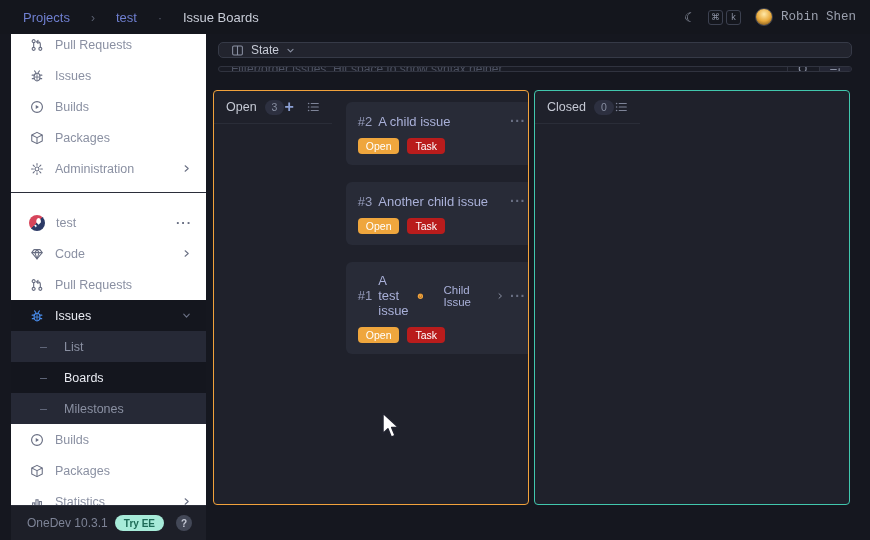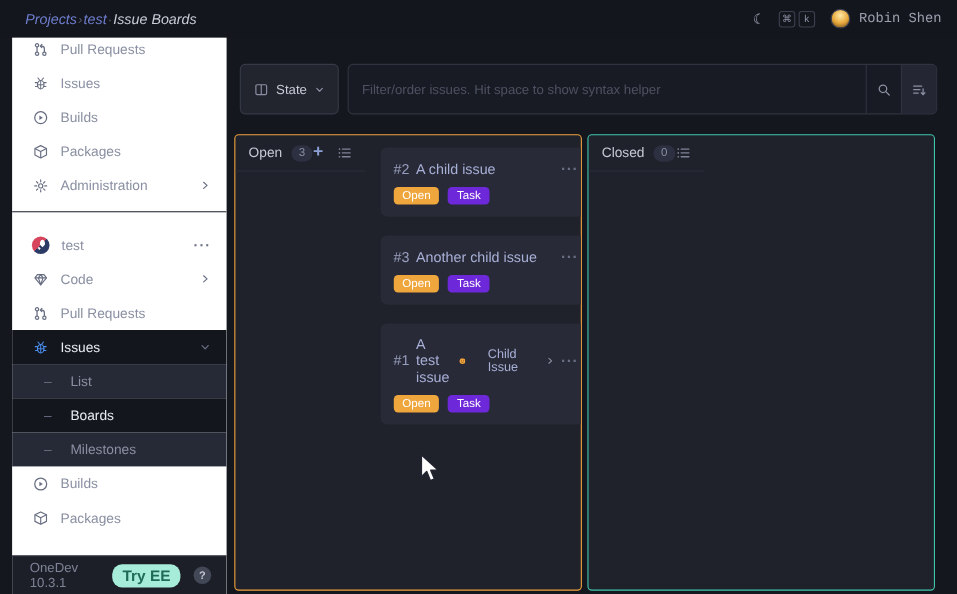--- a/index.html
+++ b/index.html
@@ -6,21 +6,21 @@
   html,body { width:870px; height:540px; overflow:hidden; }
   body { font-family:"Liberation Sans", sans-serif; background:#15171F; color:#c9cdd8; }
   .app { position:relative; width:870px; height:540px; overflow:hidden; }
 
   
   .topbar { position:absolute; top:0; left:0; right:0; height:34px; background:#14161D; display:flex; align-items:center; z-index:30; }
   .topbar-left { width:195px; flex:0 0 195px; display:flex; align-items:center; padding:0 14px 0 16px; gap:9px; }
   .brand { color:#f2f3f7; font-size:14px; font-weight:bold; letter-spacing:.2px; }
   .collapse { margin-left:auto; color:#7d8396; display:flex; }
   .topbar-main { flex:1; display:flex; align-items:center; padding:0 14px 0 23px; }
-  .breadcrumb { display:flex; align-items:flex-end; gap:1px; font-size:13px;font-style:italic; }
+  .breadcrumb { display:flex; align-items:flex-end; gap:21px; font-size:13px; }
   .bc-link { color:#6f7fd0; cursor:pointer; }
   .bc-sep { color:#5a5f70; font-size:12px; }
   .bc-page { color:#c9cdd8; }
   .topbar-right { margin-left:auto; display:flex; align-items:center; gap:8px; }
   .moon { color:#9aa0b0; font-size:13px; cursor:pointer; margin-right:4px; }
   .keycaps { display:flex; gap:3px; margin-right:6px; }
   .keycap { min-width:15px; height:15px; border:1px solid #3c4150; border-radius:3px; color:#8d93a5; font-size:9px; display:flex; align-items:center; justify-content:center; padding:0 2px; }
   .avatar { width:18px; height:18px; border-radius:50%; background:radial-gradient(circle at 50% 32%, #ffe9a8, #e8a93c 52%, #6b4a1a 95%); border:1px solid #3c4150; }
   .username { color:#9ba0ae; font-size:12.5px;font-family:Liberation Mono, monospace; }
 
@@ -34,26 +34,26 @@
   .nav-item.active-parent .nicon { color:#4A8FF0; }
   .nav-item.sub { background:#262936; padding-left:29px; }
   .nav-item.sub .dash { color:#6a7084; margin-right:7px; width:6px; }
   .nav-item.sub.active { background:#14161E; color:#e9ebf2; font-weight:500; }
   .nav-divider { height:1px; background:#2B2E3A; margin:8px 0 14px 0; }
   .proj-badge { width:16px; height:16px; border-radius:50%; flex:0 0 16px; background:linear-gradient(135deg,#d6455b 0 48%, #2c3a66 48% 100%); position:relative; overflow:hidden; }
   .proj-badge svg { position:absolute; inset:0; }
   .more-dots { margin-left:auto; color:#6a7084; font-size:13px; letter-spacing:1px; font-weight:bold; }
   .sidebar-footer { position:absolute; left:0; right:0; bottom:0; height:35px; background:#1D1F28; border-top:1px solid #2B2E3A; display:flex; align-items:center; padding:0 14px 0 16px; z-index:5; }
   .version { color:#7d8396; font-size:12px; flex:1; }
-  .tryee { background:#A7EBD9; color:#1E6B57; font-size:14px; border-radius:9px; padding:2.5px 9px; font-weight:bold; cursor:pointer; }
+  .tryee { background:#A7EBD9; color:#1E6B57; font-size:10px; border-radius:9px; padding:2.5px 9px; font-weight:bold; cursor:pointer; }
   .help-circle { margin-left:12px; width:16px; height:16px; border-radius:50%; background:#434857; color:#c4c8d4; font-size:10px; font-weight:bold; display:flex; align-items:center; justify-content:center; cursor:pointer; }
 
   
   .content { position:absolute; left:195px; top:34px; right:0; bottom:0; background:#15171F; }
-  .toolbar { display:flex; margin:24px 18px 0 23px; gap:8px; height:46px; }
+  .toolbar { display:flex; margin:8px 18px 0 23px; gap:8px; height:30px;flex-direction:column; }
   .btn-group { display:flex; border:1px solid #363A47; border-radius:5px; overflow:hidden; background:#22242E; }
   .tb-btn { display:flex; align-items:center; gap:7px; padding:0 12px; font-size:12px; color:#c7cbd6; cursor:pointer; }
   .tb-btn + .tb-btn { border-left:1px solid #363A47; }
   .tb-btn .bicon { color:#8a90a2; display:flex; }
   .tb-btn .cdown { color:#8a90a2; display:flex; }
   .italic { font-style:italic; color:#b8bcc8; }
   .filter-group { flex:1; display:flex; border:1px solid #30333F; border-radius:5px; background:#191B24; overflow:hidden; }
   .filter-input { flex:1; background:transparent; border:none; outline:none; color:#d946ef; font-size:12px; padding:0 12px; font-family:"Liberation Sans", sans-serif; }
   .filter-input::placeholder { color:#4D5262; }
   .icon-btn { width:32px; display:flex; align-items:center; justify-content:center; color:#8a90a2; border-left:1px solid #30333F; cursor:pointer; }
@@ -74,21 +74,21 @@
   .card { background:#282B37; border-radius:6px; padding:11px 12px; margin-bottom:17px; cursor:pointer; }
   .card-top { display:flex; align-items:center; gap:6px; }
   .issue-id { color:#979DBD; font-size:13px; }
   .issue-title { color:#A9B0D8; font-size:13px; }
   .child-link { display:flex; align-items:center; gap:20px; color:#A9B0D8; font-size:11.5px; margin-left:2px; cursor:pointer; }
   .child-link .chev { color:#8a90a2; display:flex; }
   .card .more-dots { font-size:14px; letter-spacing:.5px; }
   .badges { display:flex; gap:8px; margin-top:9px; }
   .badge { font-size:10.5px; border-radius:4px; padding:2px 8px; color:#fff; font-weight:500; }
   .badge-open { background:#EFA63D; }
-  .badge-task { background:#6d28d9; }
+  .badge-task { background:#b91c1c; }
 
   .cursor { position:absolute; left:381px; top:412px; z-index:50; pointer-events:none; }
 </style>
 </head>
 <body>
 
 <div class="app">
 
   <header class="topbar">
     <div class="topbar-main">
@@ -260,20 +260,36 @@
       <div class="nav-item">
         <span class="nicon">
             <svg width="14" height="14" viewBox="0 0 16 16" fill="none" stroke="currentColor" stroke-width="1.2" stroke-linejoin="round">
               <path d="M8 1.6 14 4.6v6.8L8 14.4 2 11.4V4.6z"></path>
               <path d="M2 4.6 8 7.6l6-3M8 7.6v6.8"></path>
             </svg>
           </span>
         <span>Packages</span>
       </div>
 
+      <div class="nav-item">
+        <span class="nicon">
+            <svg width="14" height="14" viewBox="0 0 16 16" fill="none" stroke="currentColor" stroke-width="1.2">
+              <path d="M2 13.5h12" stroke-linecap="round"></path>
+              <rect x="3" y="9" width="2.4" height="4.5"></rect>
+              <rect x="6.8" y="5.5" width="2.4" height="8"></rect>
+              <rect x="10.6" y="7.5" width="2.4" height="6"></rect>
+            </svg>
+          </span>
+        <span>Statistics</span>
+        <span class="chev">
+            <svg width="11" height="11" viewBox="0 0 16 16" fill="none" stroke="currentColor" stroke-width="1.6" stroke-linecap="round" stroke-linejoin="round">
+              <polyline points="6,4 10.5,8 6,12"></polyline>
+            </svg>
+          </span>
+      </div>
     </div>
 
     <div class="sidebar-footer">
       <span class="version">OneDev 10.3.1</span>
       <span class="tryee">Try EE</span>
       <span class="help-circle">?</span>
     </div>
   </aside>
 
   <main class="content">

